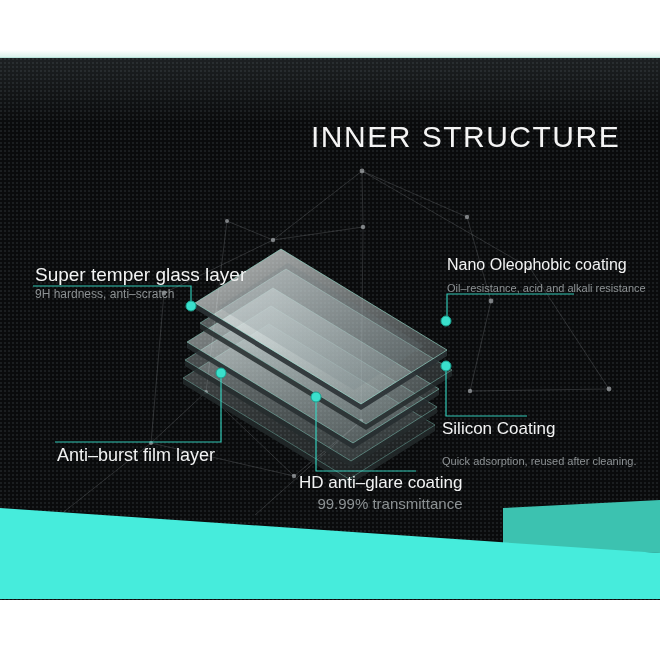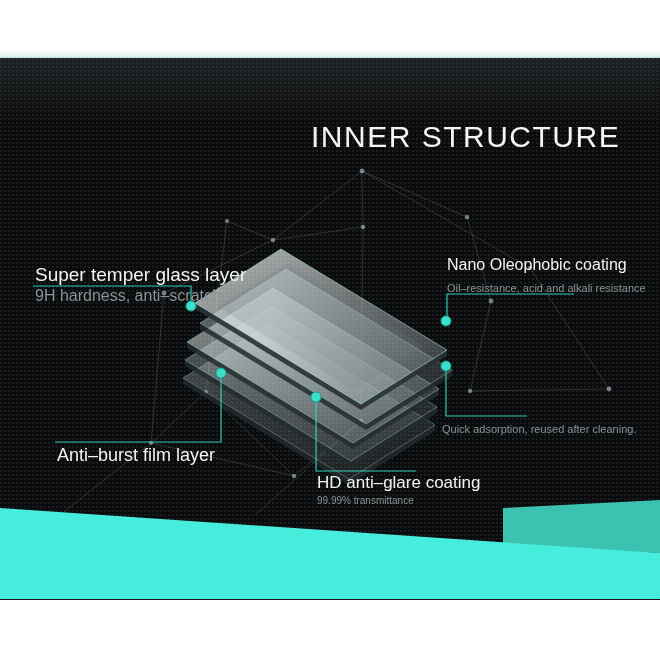--- a/index.html
+++ b/index.html
@@ -21,33 +21,33 @@
   .diagram-svg{position:absolute;left:0;top:0;width:660px;height:660px;}
   .main-title{
     position:absolute;left:311px;top:120px;color:#f4f4f4;font-size:30px;
     letter-spacing:1.5px;font-weight:400;white-space:nowrap;
   }
   .label{position:absolute;white-space:nowrap;}
   .label .t{color:#f2f3f3;font-weight:400;}
   .label .s{color:#8d9294;font-weight:400;}
   .lbl-super{left:35px;top:264px;}
   .lbl-super .t{font-size:19px;}
-  .lbl-super .s{font-size:16px;margin-top:1px;}
+  .lbl-super .s{font-size:12px;margin-top:1px;}
   .lbl-nano{left:447px;top:256px;}
   .lbl-nano .t{font-size:16px;}
   .lbl-nano .s{font-size:11px;margin-top:8px;}
   .lbl-anti{left:57px;top:445px;}
   .lbl-anti .t{font-size:18px;}
   .lbl-anti .s{font-size:11.5px;margin-top:3px;line-height:11.5px;}
   .lbl-silicon{left:442px;top:419px;}
   .lbl-silicon .t{font-size:17px;}
-  .lbl-silicon .s{font-size:11px;margin-top:4px;}
-  .lbl-hd{left:317px;top:473px;}
+  .lbl-silicon .s{font-size:11px;margin-top:16px;}
+  .lbl-hd{left:299px;top:473px;}
   .lbl-hd .t{font-size:17px;}
-  .lbl-hd .s{font-size:10px;margin-top:2px;}
+  .lbl-hd .s{font-size:15px;margin-top:2px;text-align:right;}
 </style>
 </head>
 <body>
 
 <div class="canvas">
 
   <div class="top-white"></div>
   <div class="top-glow"></div>
   <div class="carbon"></div>
 
@@ -161,20 +161,21 @@
   <div class="label lbl-nano">
     <div class="t">Nano Oleophobic coating</div>
     <div class="s">Oil–resistance, acid and alkali resistance</div>
   </div>
 
   <div class="label lbl-anti">
     <div class="t">Anti–burst film layer</div>
   </div>
 
   <div class="label lbl-silicon">
+    <div class="t">Silicon Coating</div>
     <div class="s">Quick adsorption, reused after cleaning.</div>
   </div>
 
   <div class="label lbl-hd">
     <div class="t">HD anti–glare coating</div>
     <div class="s">99.99% transmittance</div>
   </div>
 
 </div>
 

